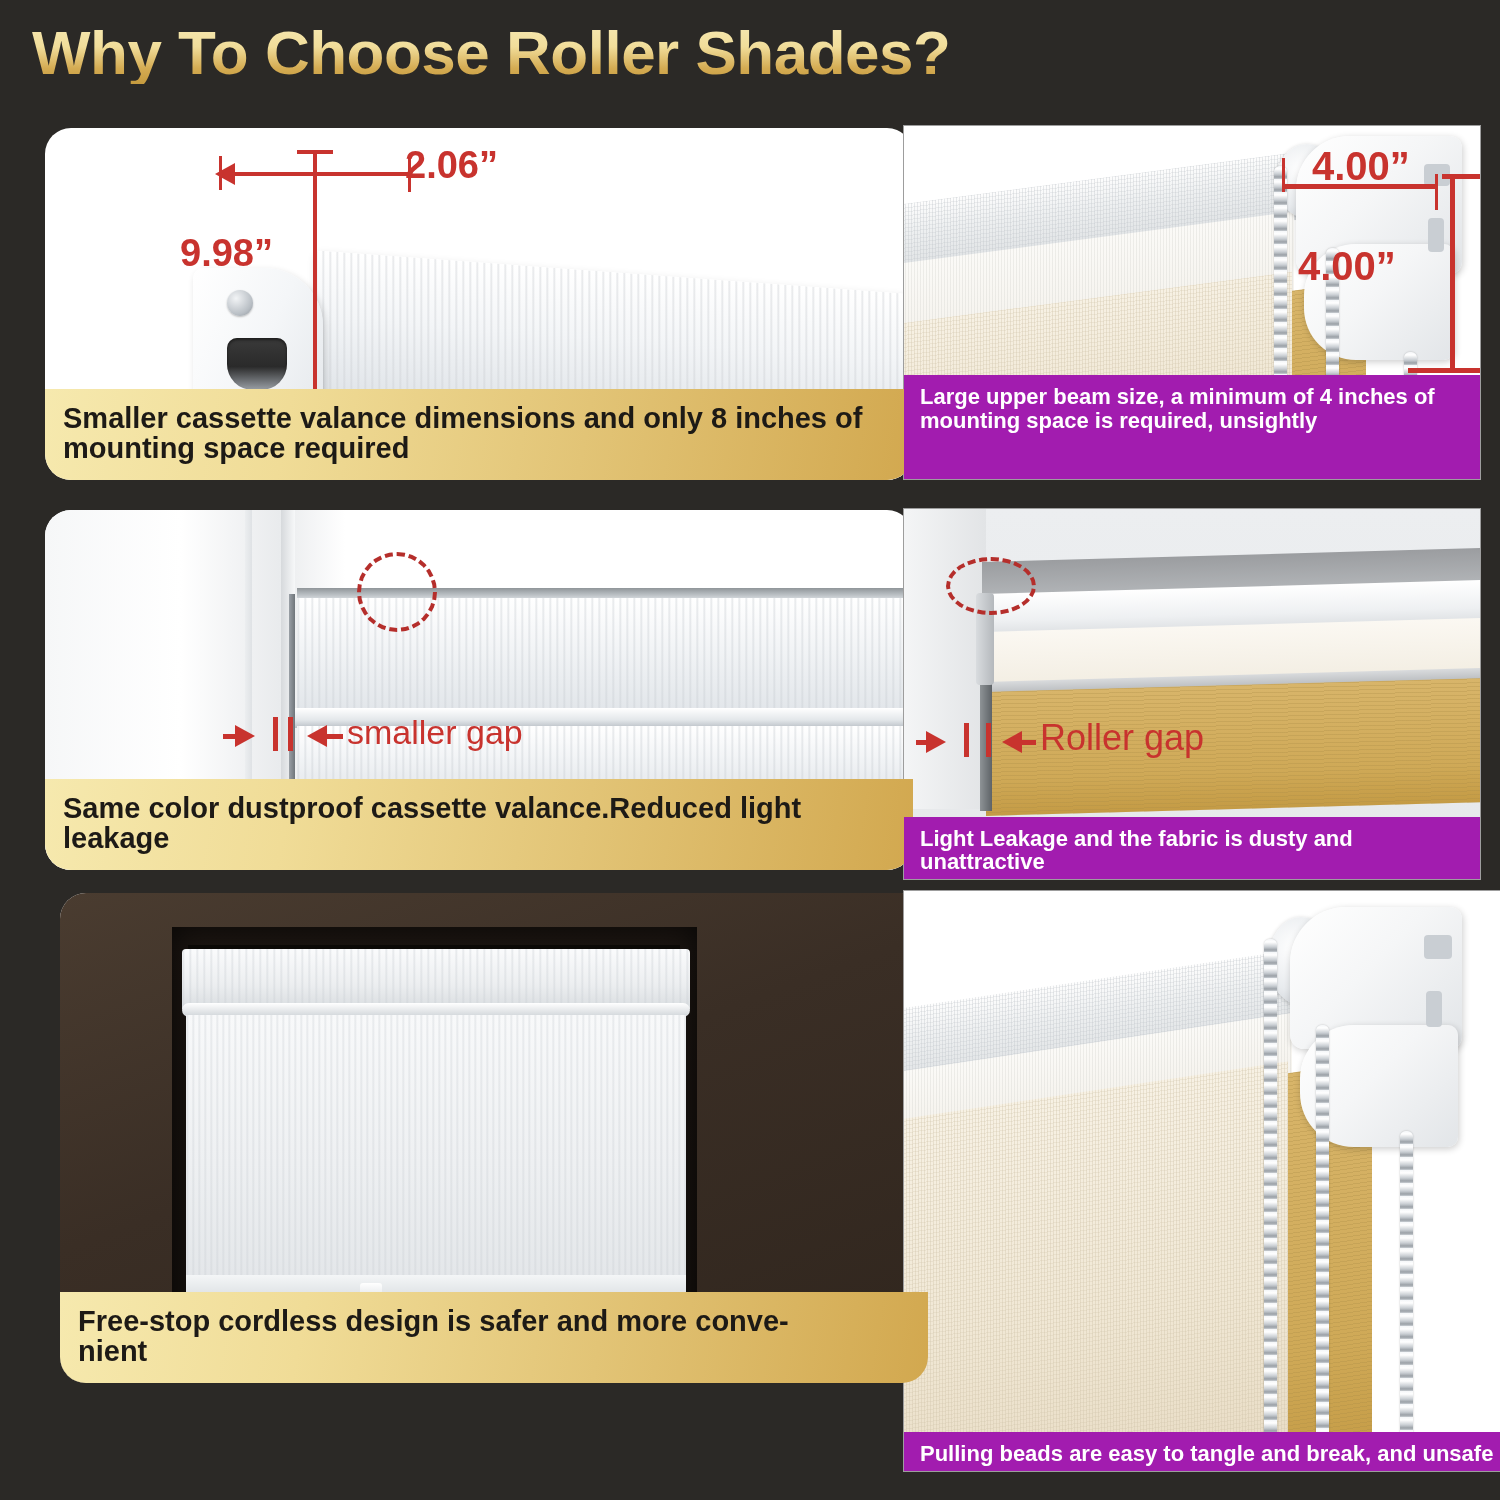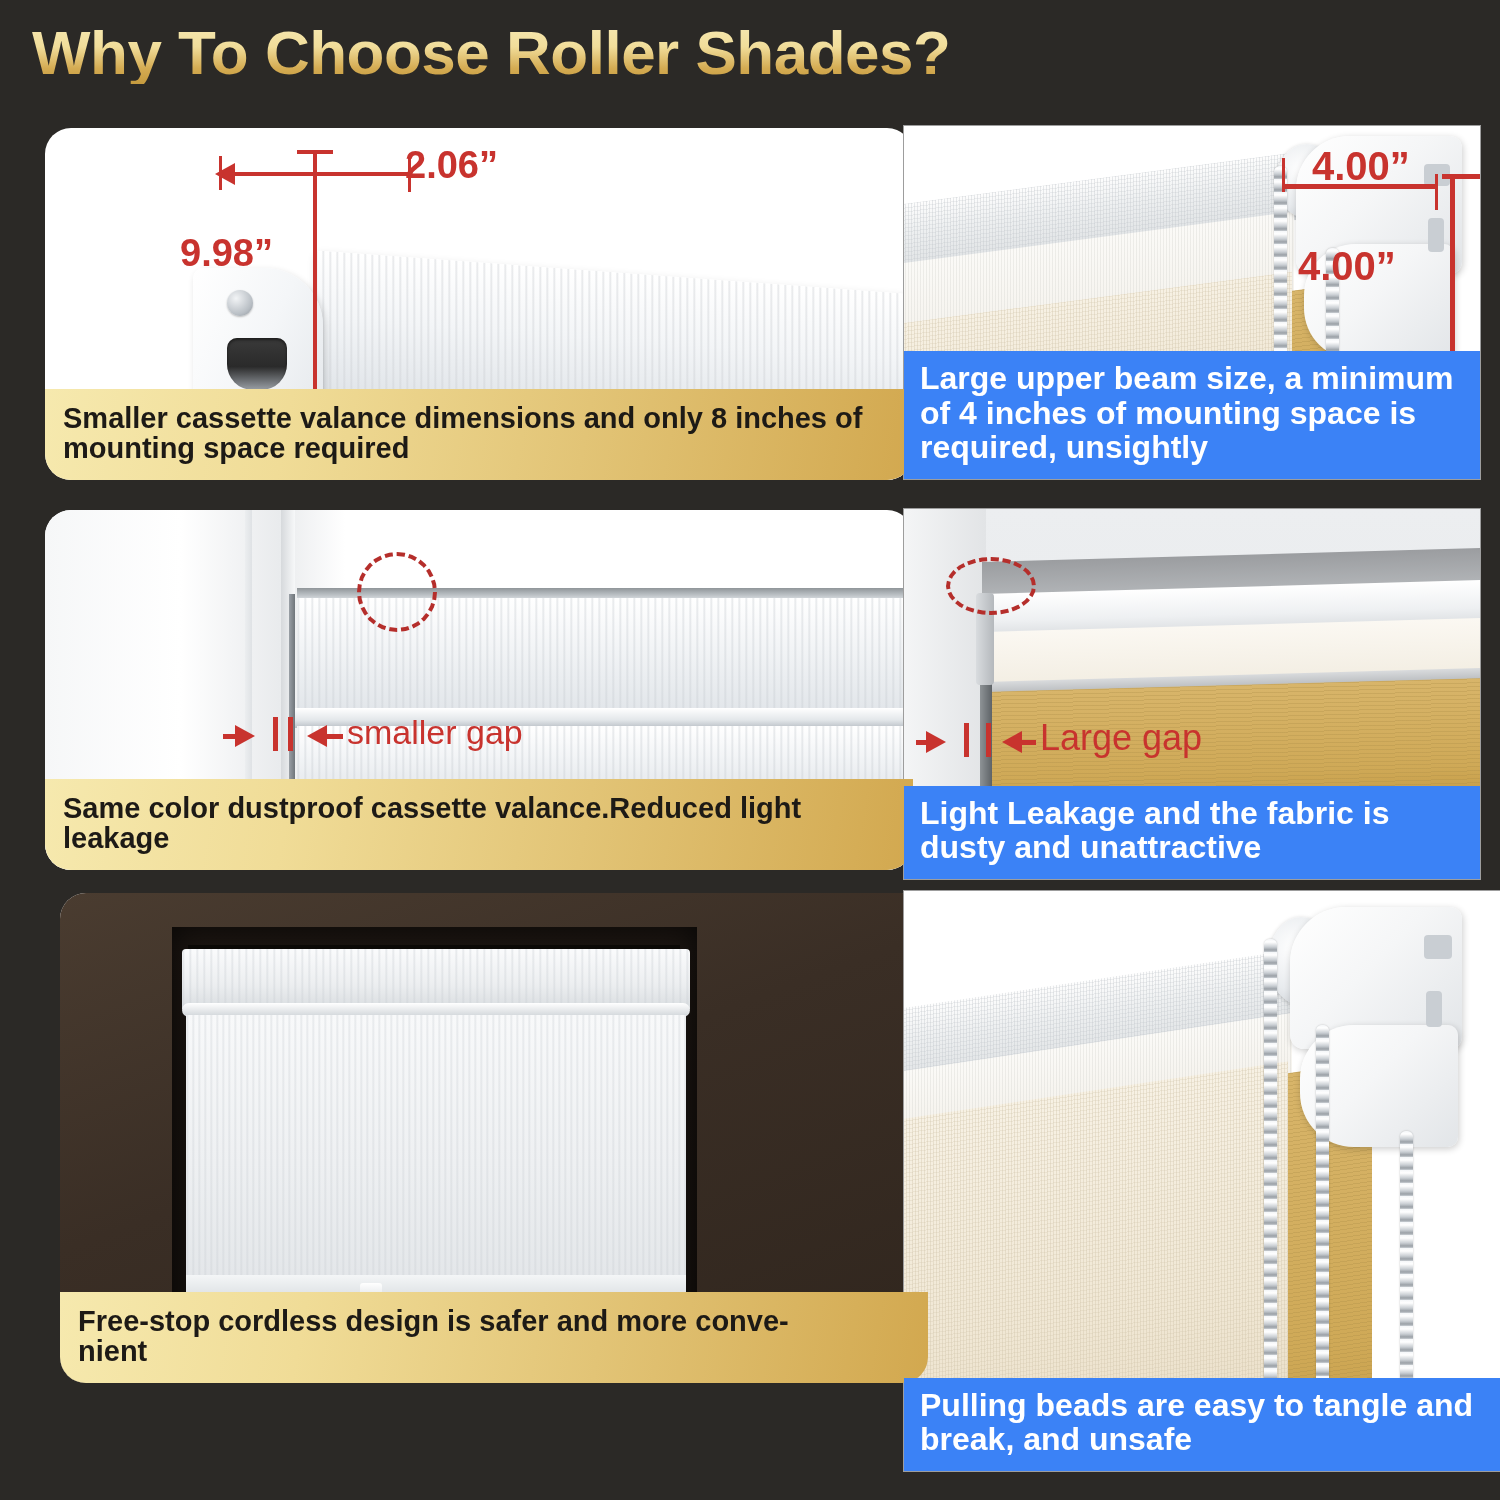--- a/index.html
+++ b/index.html
@@ -48,23 +48,23 @@
     padding:14px 18px 16px 18px;
     font-size:29px;font-weight:bold;line-height:1.06;
     z-index:7;
   }
   .cap.gold{
     background:linear-gradient(100deg,#f6e9ae 0%,#f0dc97 28%,#e2c476 62%,#d2a84f 100%);
     color:#1d1a16;
     border-radius:0 0 24px 24px;
   }
   .cap.gray{
-    background:#3b82f6;color:#ffffff;
-    padding:10px 14px 14px 16px;
-    font-size:32px;line-height:1.08;
+    background:#a21caf;color:#ffffff;
+    padding:10px 14px 5px 16px;
+    font-size:22px;line-height:1.08;
   }
   .cap.tall{min-height:104px;}
 
   
   .ann{position:absolute;color:#c8332e;font-weight:bold;z-index:6;}
   .dim-line{position:absolute;background:#c8332e;z-index:6;}
   .dashed-ellipse{
     position:absolute;border:4px dashed #b52e2b;border-radius:50%;
     z-index:6;background:transparent;
   }
@@ -383,21 +383,21 @@
       <div style="position:absolute;left:72px;top:84px;width:18px;height:92px;background:linear-gradient(90deg,#d9dcdf,#b4b8bc);border-radius:4px;"></div>
 
       <div class="dashed-ellipse" style="left:42px;top:48px;width:82px;height:50px;"></div>
 
       <div class="arrow-r" style="left:22px;top:222px;"></div>
       <div class="dim-line" style="left:12px;top:231px;width:14px;height:5px;"></div>
       <div class="tick" style="left:60px;top:214px;height:34px;width:5px;"></div>
       <div class="tick" style="left:82px;top:214px;height:34px;width:5px;"></div>
       <div class="arrow-l" style="left:98px;top:222px;"></div>
       <div class="dim-line" style="left:116px;top:231px;width:16px;height:5px;"></div>
-      <div class="ann" style="left:136px;top:208px;font-size:36px;font-weight:normal;">Large gap</div>
+      <div class="ann" style="left:136px;top:208px;font-size:36px;font-weight:normal;">Roller gap</div>
 
     </div>
     <div class="cap gray">Light Leakage and the fabric is dusty and unattractive</div>
   </div>
 
   <div class="panel good p-bl">
     <div class="media">
       <div class="room"></div>
       <div class="win-recess"></div>
       <div class="win-inner"></div>

